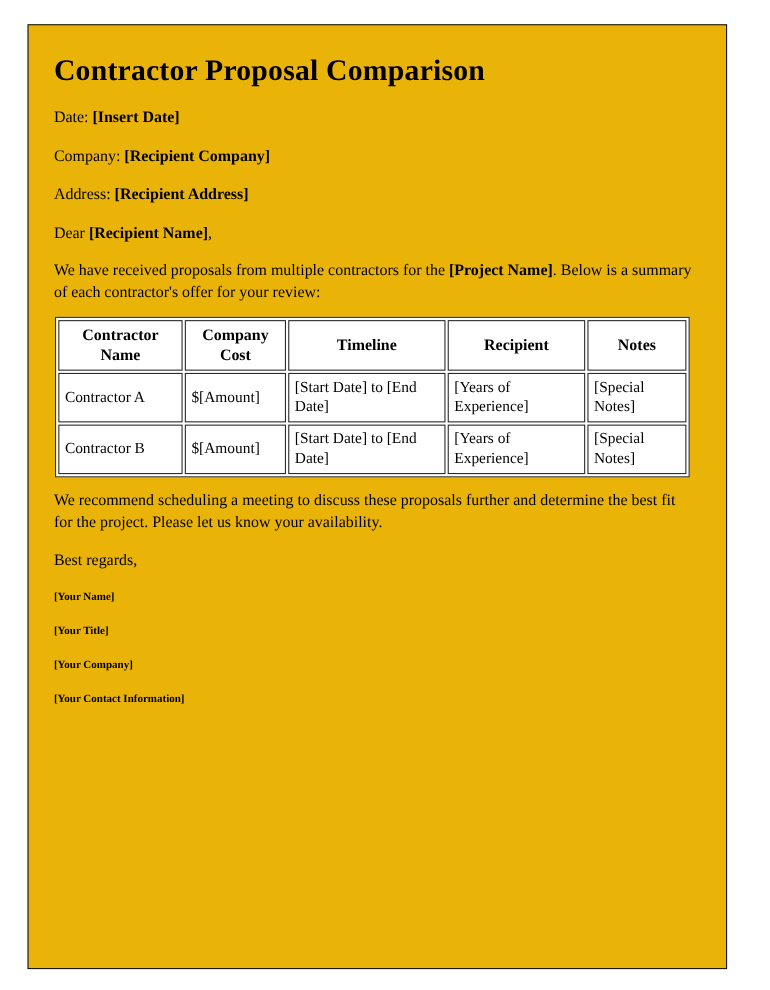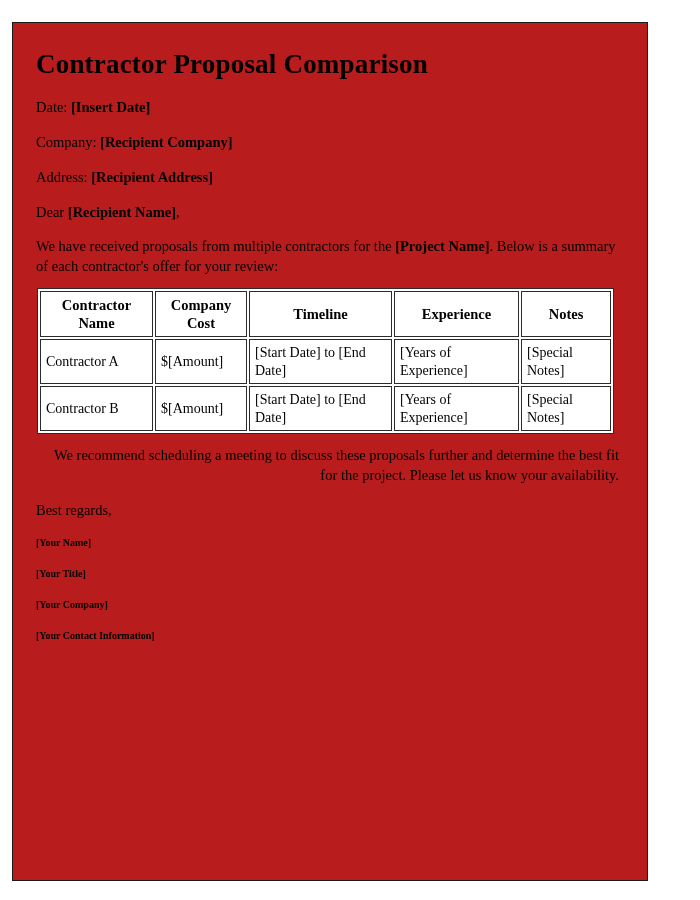--- a/index.html
+++ b/index.html
@@ -12,27 +12,27 @@
     width: 700px;
     height: 900px;
     overflow: hidden;
     font-family: "Liberation Serif", "DejaVu Serif", serif;
     color: #000000;
   }
 
   
   .page {
     position: absolute;
-    left: 12px;
+    left: 25px;
     top: 22px;
     width: 636px;
     height: 859px;
     box-sizing: border-box;
     border: 1.5px solid #1a1a1a;
-    background: #b91c1c;
+    background: #eab308;
   }
   .page-inner {
     padding: 26px 28px 0 23px;
   }
 
   
   .doc-title {
     font-size: 27px;
     font-weight: bold;
     line-height: 1.15;
@@ -50,21 +50,21 @@
   .ph { font-weight: bold; margin-top: 34px; }
 
   
   .para {
     font-size: 14.5px;
     line-height: 1.33;
     margin: 0 0 14px 0;
     text-align: left;
   }
   .para-intro { margin-bottom: 12px; }
-  .para-closing { margin: 12px 0 16px 0; text-align: right; }
+  .para-closing { margin: 12px 0 16px 0; }
   .para-regards { margin: 0 0 16px 0; }
 
   
   .table-wrap {
     margin: 0 0 0 1px;
   }
   table.cmp {
     border-collapse: separate;
     border-spacing: 2px;
     border: 1.5px solid #2b2b2b;
@@ -140,21 +140,21 @@
           <col class="col-cost">
           <col class="col-timeline">
           <col class="col-exp">
           <col class="col-notes">
         </colgroup>
         <thead>
           <tr>
             <th>Contractor Name</th>
             <th>Company Cost</th>
             <th>Timeline</th>
-            <th>Experience</th>
+            <th>Recipient</th>
             <th>Notes</th>
           </tr>
         </thead>
         <tbody>
           <tr>
             <td>Contractor A</td>
             <td>$[Amount]</td>
             <td>[Start Date] to [End Date]</td>
             <td>[Years of Experience]</td>
             <td>[Special Notes]</td>

